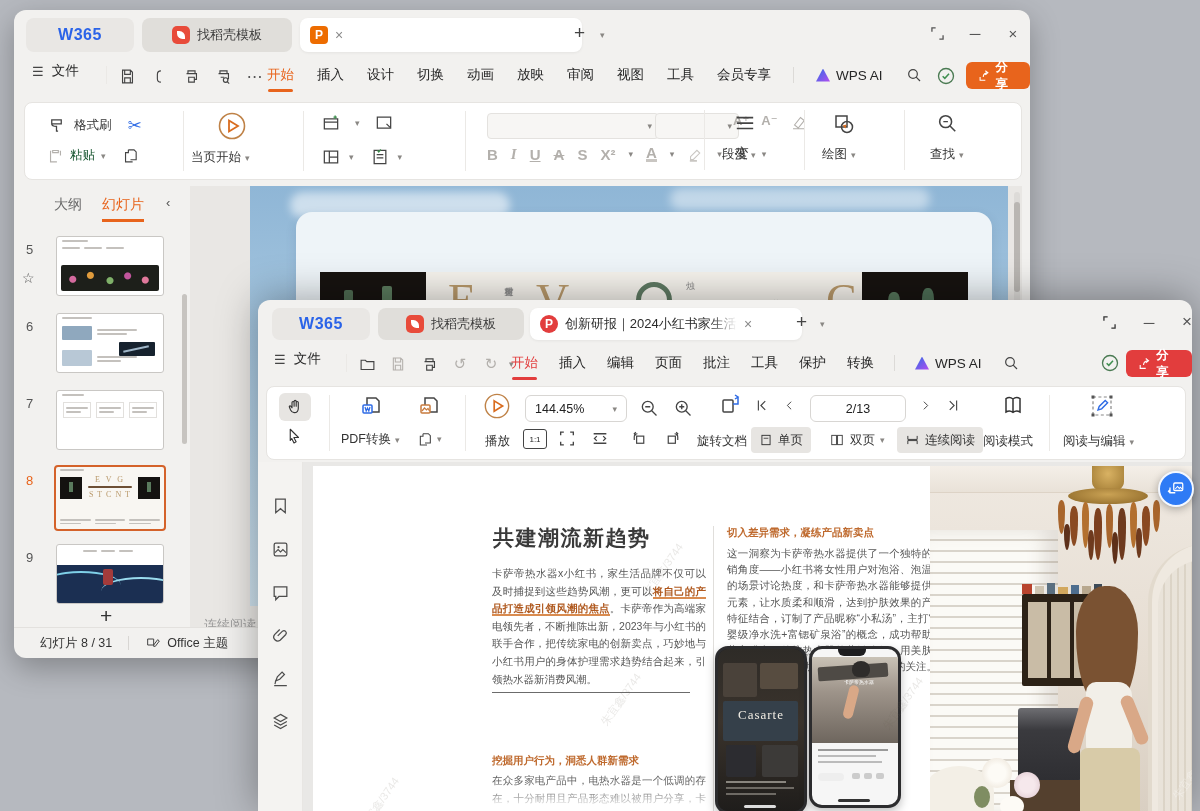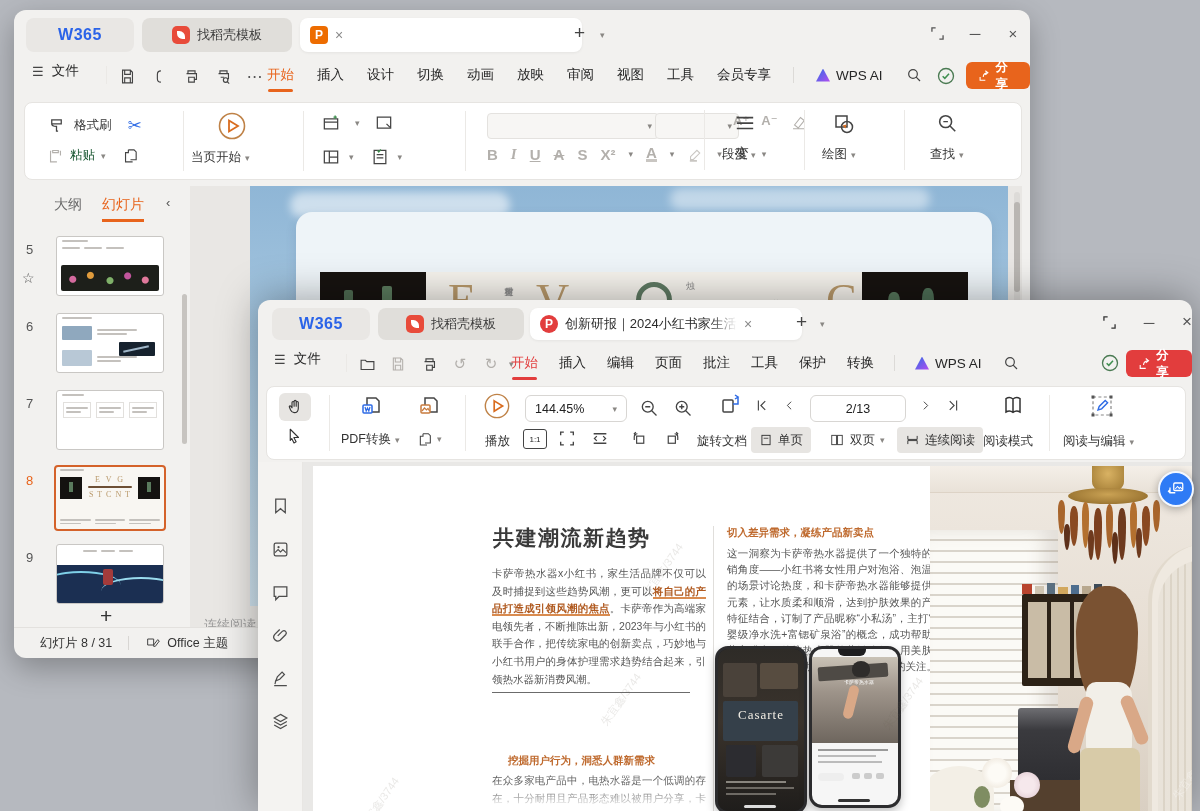--- a/index.html
+++ b/index.html
@@ -703,21 +703,21 @@
     </div>
 
     <div class="abs" style="left:45px;top:162px;right:0;bottom:0;background:#e9e8e6;overflow:hidden;">
       <div class="abs" style="left:10px;top:4px;right:0;bottom:0;background:#fff;">
 
         <div class="abs" style="left:180px;top:58px;font-size:21px;font-weight:700;color:#3a3a3a;letter-spacing:1.5px;">共建潮流新趋势</div>
         <div class="abs" style="left:179px;top:99px;width:214px;font-size:10.5px;line-height:17.6px;color:#565656;text-align:justify;">
           <span>卡萨帝热水器x小红书，家生活品牌不仅可以及时捕捉到这些趋势风潮，更可以</span><span style="color:#b05a20;font-weight:700;border-bottom:2px solid #d98b4f;">将自己的产品打造成引领风潮的焦点</span><span>。卡萨帝作为高端家电领先者，不断推陈出新，2023年与小红书的联手合作，把传统家电的创新卖点，巧妙地与小红书用户的身体护理需求趋势结合起来，引领热水器新消费风潮。</span>
         </div>
         <div class="abs" style="left:179px;top:226px;width:198px;height:1px;background:#6b6b6b;"></div>
-        <div class="abs" style="left:179px;top:288px;font-size:10.5px;font-weight:700;color:#bf6a2e;margin-left:16px;">挖掘用户行为，洞悉人群新需求</div>
+        <div class="abs" style="left:179px;top:288px;font-size:10.5px;font-weight:700;color:#bf6a2e;">挖掘用户行为，洞悉人群新需求</div>
         <div class="abs" style="left:179px;top:306px;width:214px;font-size:10.5px;line-height:17.6px;color:#666;text-align:justify;">在众多家电产品中，电热水器是一个低调的存在，十分耐用且产品形态难以被用户分享，卡萨帝一直在探索如何提升</div>
         <div class="abs" style="left:170px;top:322px;width:235px;height:28px;background:linear-gradient(180deg,rgba(255,255,255,0),#fff 75%);"></div>
 
         <div class="abs" style="left:400px;top:60px;width:1px;height:286px;background:#e0dedb;"></div>
 
         <div class="abs" style="left:414px;top:60px;font-size:10.5px;font-weight:700;color:#bf6a2e;">切入差异需求，凝练产品新卖点</div>
         <div class="abs" style="left:414px;top:79px;width:216px;font-size:10.5px;line-height:16.2px;color:#565656;text-align:justify;">这一洞察为卡萨帝热水器提供了一个独特的营销角度——小红书将女性用户对泡浴、泡温泉的场景讨论热度，和卡萨帝热水器能够提供锶元素，让水质柔和顺滑，达到护肤效果的产品特征结合，订制了产品昵称“小私汤”，主打“母婴级净水洗+富锶矿泉浴”的概念，成功帮助卡萨帝跳出了传统热水器的营销路径，用美肤这一高热场景，带动了对用户对热水器的关注。</div>
 
         <div class="ph" style="left:402px;top:180px;width:86px;height:162px;">
           <div class="abs" style="left:26px;top:0;width:28px;height:7px;background:#000;border-radius:0 0 6px 6px;"></div>

